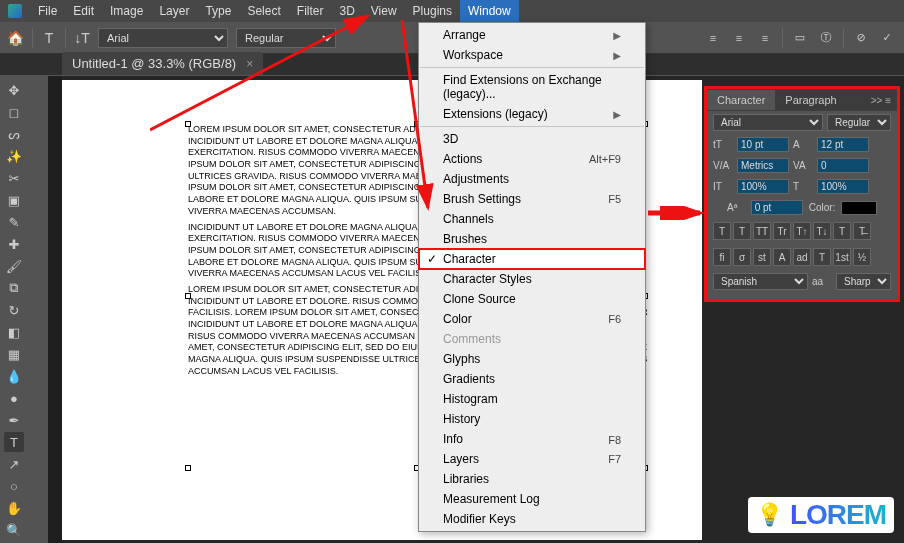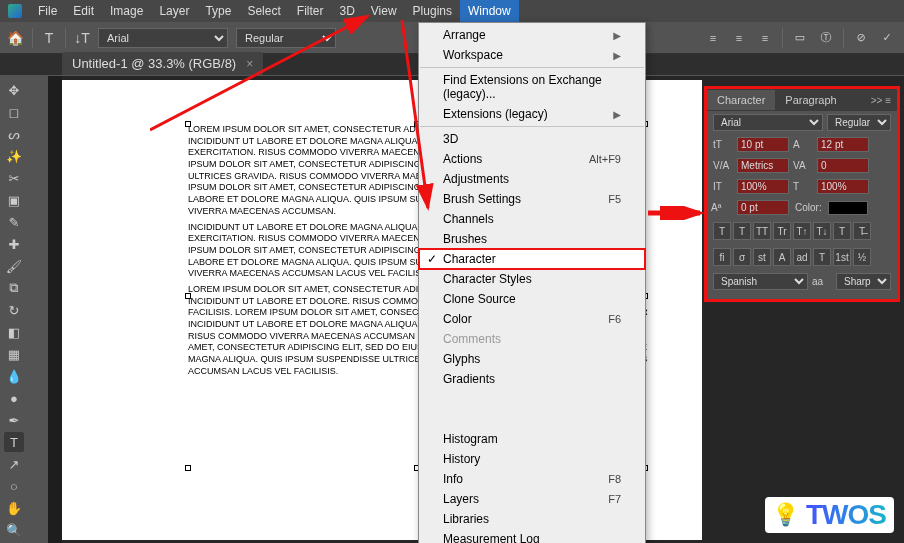--- a/index.html
+++ b/index.html
@@ -48,24 +48,24 @@
 
 
 .charpanel { position: absolute; right: 4px; top: 86px; width: 196px; background: #535353; border: 3px solid #e11; z-index: 40; padding-bottom: 6px; }
 .charpanel .cp-tabs { display: flex; background: #3c3c3c; height: 22px; align-items: center; }
 .charpanel .cp-tab { padding: 4px 10px; font-size: 11px; color: #ccc; }
 .charpanel .cp-tab.active { background: #535353; }
 .charpanel .cp-tab-ext { margin-left: auto; padding: 0 6px; color: #aaa; font-size: 10px; }
 .charpanel .cp-row { display: flex; align-items: center; padding: 3px 6px; gap: 4px; }
 .charpanel .cp-select { background: #3f3f3f; border: 1px solid #666; color: #ddd; font-size: 10px; padding: 1px 3px; flex: 1; }
 .charpanel .cp-icon-label { color: #ccc; font-size: 10px; width: 20px; display: flex; align-items: center; }
-.charpanel .cp-input { background: #7f1d1d; border: 1px solid #666; color: #ddd; font-size: 10px; padding: 1px 3px; width: 52px; }
+.charpanel .cp-input { background: #0c4a6e; border: 1px solid #666; color: #ddd; font-size: 10px; padding: 1px 3px; width: 52px; }
 .charpanel .cp-iconrow { display: flex; flex-wrap: wrap; gap: 2px; padding: 4px 6px; }
 .charpanel .cp-btn { width: 18px; height: 18px; background: #3f3f3f; border: 1px solid #666; display: flex; align-items: center; justify-content: center; font-size: 10px; color: #ccc; }
-.charpanel .cp-colorrow { display: flex; align-items: center; padding: 3px 4px; gap: 6px; font-size: 10px; color: #ccc; }
+.charpanel .cp-colorrow { display: flex; align-items: center; padding: 3px 20px; gap: 6px; font-size: 10px; color: #ccc; }
 .charpanel .cp-color { width: 40px; height: 14px; background: #000; border: 1px solid #666; }
 
 
 .arrow { position: absolute; z-index: 60; }
 
 
 .watermark { position: absolute; right: 10px; bottom: 10px; z-index: 100; display: flex; align-items: center; gap: 6px; background: #fff; padding: 2px 8px; border-radius: 4px; }
 .watermark .bulb { font-size: 22px; color: #ffbb00; }
 .watermark .txt { font-family: Arial Black, Arial; font-size: 28px; font-weight: 900; letter-spacing: -1px; background: linear-gradient(90deg,#4450ff,#1bb3cc); -webkit-background-clip: text; color: transparent; }
 
@@ -216,27 +216,27 @@
     </div>
     <div class="dd-item disabled" style="position: relative;">
       <span>Comments</span>
     </div>
     <div class="dd-item" style="position: relative;">
       <span>Glyphs</span>
     </div>
     <div class="dd-item" style="position: relative;">
       <span>Gradients</span>
     </div>
-    <div class="dd-item" style="position: relative; margin-top: 40px;">
+    <div class="dd-item" style="position: relative;">
       <span>Histogram</span>
     </div>
     <div class="dd-item" style="position: relative;">
       <span>History</span>
     </div>
-    <div class="dd-item" style="position: relative;">
+    <div class="dd-item" style="position: relative; align-items: flex-end;">
       <span>Info</span>
       <span class="shortcut">F8</span>
     </div>
     <div class="dd-item" style="position: relative;">
       <span>Layers</span>
       <span class="shortcut">F7</span>
     </div>
     <div class="dd-item" style="position: relative;">
       <span>Libraries</span>
     </div>
@@ -329,14 +329,14 @@
   <defs>
       <marker id="ah3" markerWidth="10" markerHeight="10" refX="8" refY="3" orient="auto">
         <path d="M0,0 L9,3 L0,6 Z" fill="#e11"></path>
       </marker>
     </defs>
   <line x1="0" y1="7" x2="52" y2="7" stroke="#e11" stroke-width="5" marker-end="url(#ah3)"></line>
 </svg>
 
 <div class="watermark">
   <span class="bulb">💡</span>
-  <span class="txt">TWOS</span>
+  <span class="txt">LOREM</span>
 </div>
 
 </body></html>

